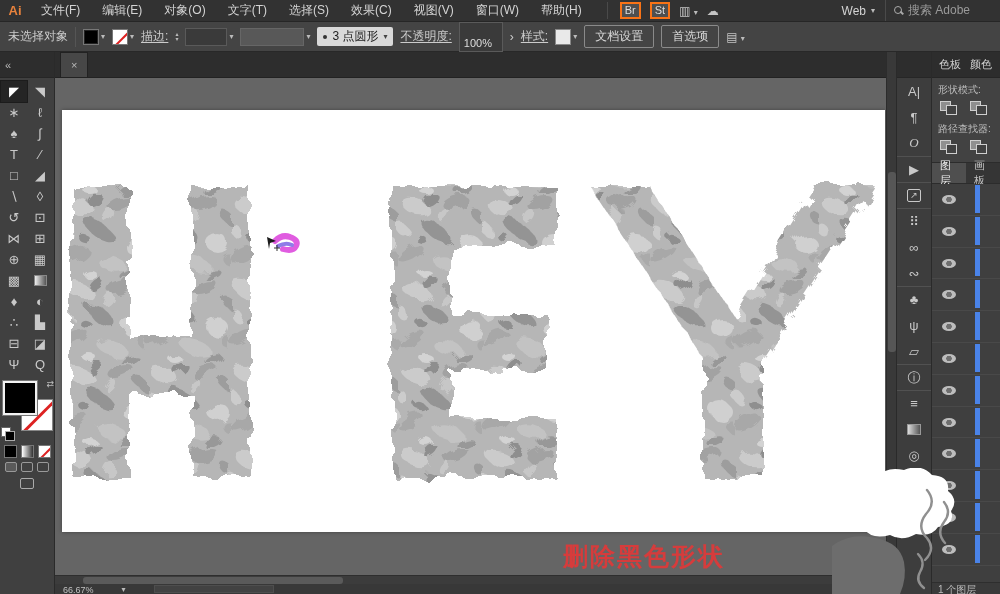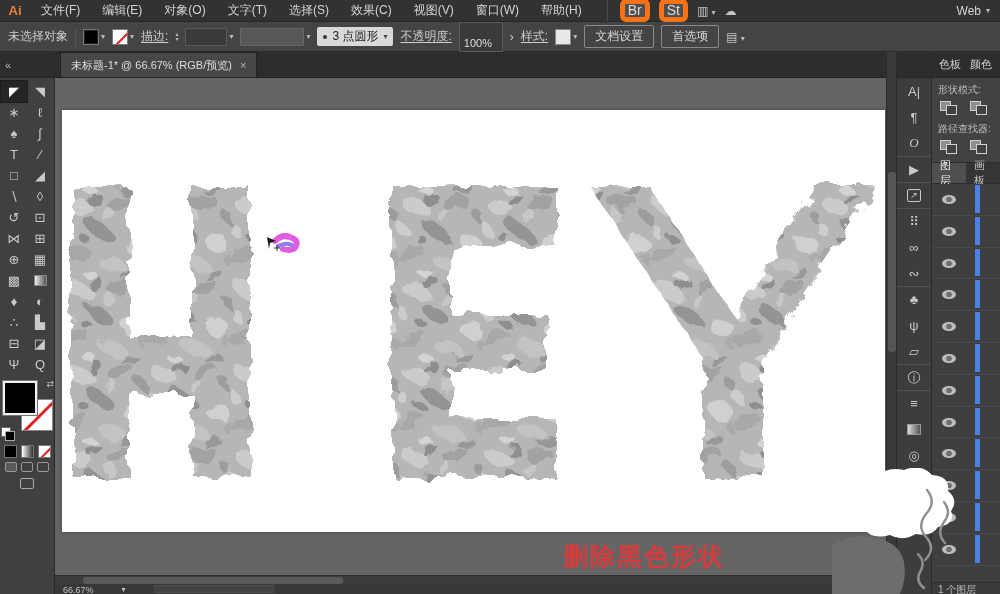--- a/index.html
+++ b/index.html
@@ -6,21 +6,21 @@
   html,body { width:1000px; height:594px; overflow:hidden; }
   body { font-family:"Liberation Sans","DejaVu Sans",sans-serif; background:#333; }
   #app { position:relative; width:1000px; height:594px; background:#f97316; overflow:hidden; }
 
   
   #menubar { height:22px; background:#323232; display:flex; align-items:center; font-size:12px; color:#d4d4d4; border-bottom:1px solid #262626; }
   #ai-logo { width:30px; text-align:center; color:#e8823c; font-weight:bold; font-size:13px; }
   #menu-items { display:flex; height:100%; align-items:center; }
   .menu-item { padding:0 11px; height:100%; display:flex; align-items:center; cursor:default; }
   .mb-group { display:flex; align-items:center; gap:9px; margin-left:14px; padding-left:12px; border-left:1px solid #4a4a4a; }
-  .badge { background:#4f4f4f; border:5px solid #f97316; border-radius:6px; font-size:14px; padding:0 3px; line-height:13px; color:#ddd; }
+  .badge { background:#4f4f4f; border:2px solid #f97316; border-radius:0; font-size:11px; padding:0 3px; line-height:13px; color:#ddd; }
   .tiny-caret { font-size:8px; color:#bbb; }
   .mb-glyph { font-size:12px; color:#c4c4c4; }
   #mb-spacer { flex:1; }
   #workspace { display:flex; align-items:center; gap:5px; padding:0 10px; }
   #searchbox { display:flex; align-items:center; gap:5px; border-left:1px solid #4a4a4a; padding:0 8px; height:100%; color:#9a9a9a; min-width:115px; }
   .mag { position:relative; width:9px; height:9px; }
   .mag::before { content:""; position:absolute; left:0; top:0; width:6px; height:6px; border:1.5px solid #aaa; border-radius:50%; }
   .mag::after { content:""; position:absolute; left:6px; top:6px; width:4px; height:1.5px; background:#aaa; transform:rotate(45deg); }
 
   
@@ -144,20 +144,24 @@
       <span class="badge">Br</span>
       <span class="badge">St</span>
       <span class="mb-glyph">▥ <span class="tiny-caret">▾</span></span>
       <span class="mb-glyph">☁</span>
     </div>
     <div id="mb-spacer"></div>
     <div id="workspace">
       <span>Web</span>
       <span class="tiny-caret">▾</span>
     </div>
+    <div id="searchbox">
+      <span class="mag"></span>
+      <span>搜索 Adobe</span>
+    </div>
   </header>
 
   <div id="controlbar">
     <span>未选择对象</span>
     <span class="cb-sep"></span>
     <span class="swpair">
       <span class="swatch fill"></span>
       <span class="tiny-caret">▾</span>
     </span>
     <span class="swpair">
@@ -303,21 +307,20 @@
         <span class="mode-dot on"></span>
         <span class="mode-dot"></span>
         <span class="mode-dot"></span>
       </div>
       <div class="screen-mode"></div>
     </aside>
 
     <div id="canvascol">
       <div id="tabbar">
         <div id="doctab">
-          <span>未标题-1* @ 66.67% (RGB/预览)</span>
           <span class="close">×</span>
         </div>
       </div>
 
       <div id="canvasarea">
         <div id="artboard">
           <svg width="823" height="422" viewBox="0 0 823 422">
             <defs>
               <pattern id="camo" width="84" height="84" patternUnits="userSpaceOnUse">
                 <rect width="84" height="84" fill="#b6b6b6"></rect>

